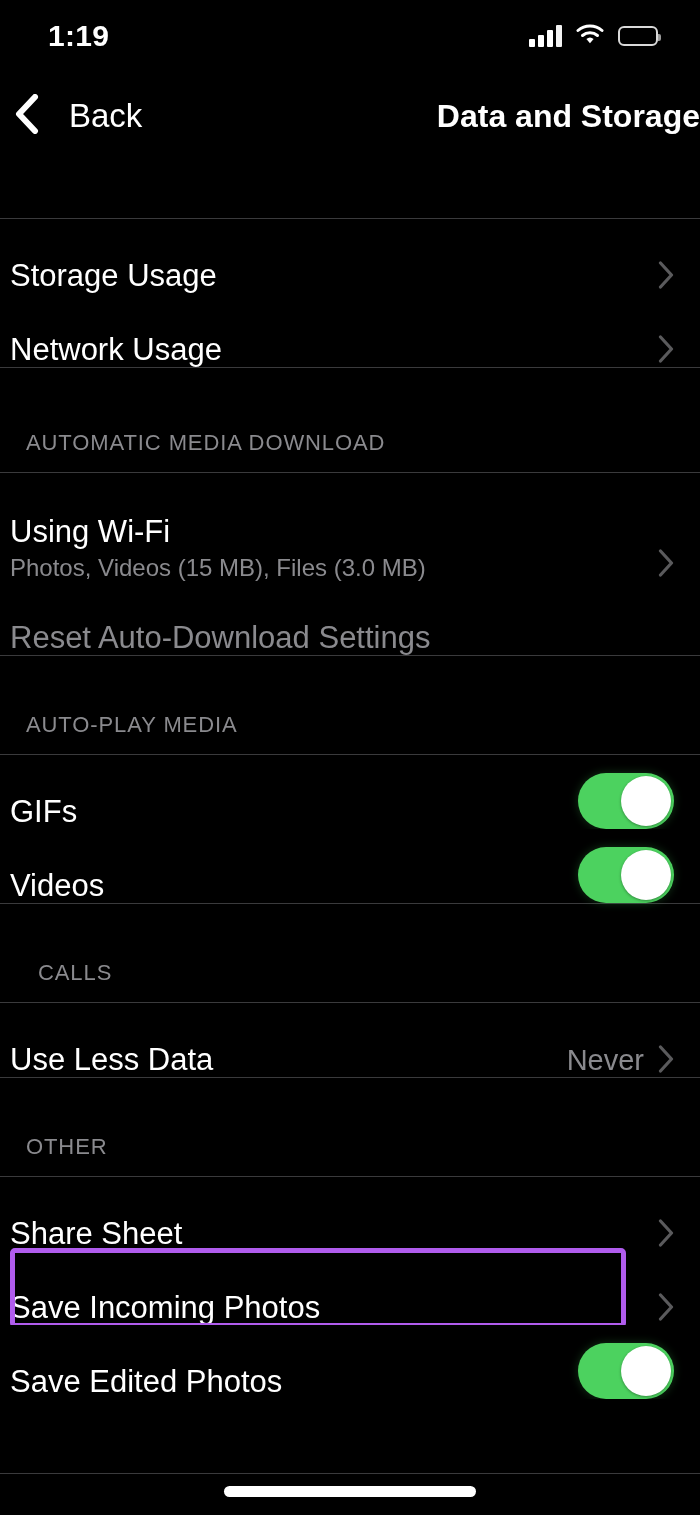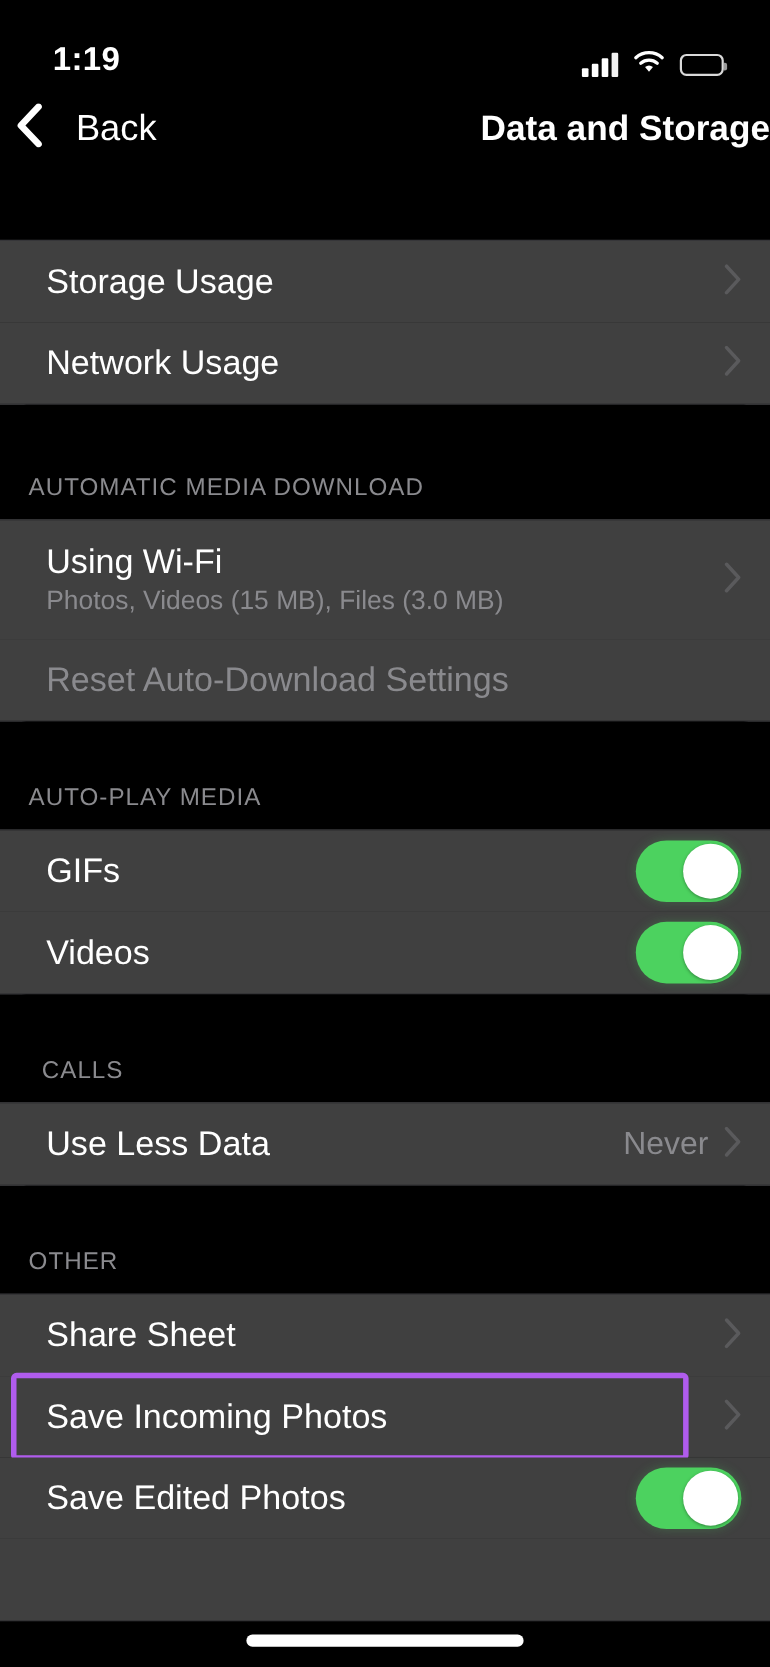--- a/index.html
+++ b/index.html
@@ -12,21 +12,21 @@
   .phone {
     position:relative;
     width:700px; height:1515px;
     background:#000;
     color:#fff;
   }
 
   
   .status-bar {
     height:72px;
-    display:flex; align-items:flex-end; justify-content:space-between;
+    display:flex; align-items:center; justify-content:space-between;
     padding:0 42px 0 48px;
   }
   .status-time {
     font-size:30px; font-weight:600; letter-spacing:.3px; color:#fff;
   }
   .status-icons { display:flex; align-items:center; gap:14px; }
   .sig { display:flex; align-items:flex-end; gap:3px; height:22px; }
   .sig i { display:block; width:6px; background:#fff; border-radius:1px; }
   .sig i:nth-child(1){ height:8px; }
   .sig i:nth-child(2){ height:12px; }
@@ -71,24 +71,24 @@
     background:#000;
     color:#8a8a8e;
     font-size:22px;
     letter-spacing:.9px;
     padding:0 0 16px 26px;
     display:flex; align-items:flex-end;border-radius:24px;
   }
 
   .row {
     position:relative;
-    display:flex; align-items:center;
-    padding:0 26px 0 42px;
+    display:flex; align-items:flex-end;
+    padding:0 26px 0 10px;
     min-height:74px;
-    background:#404040;
+    background:#000000;
   }
   .row-main { flex:1; display:flex; flex-direction:column; justify-content:center; gap:6px; }
   .row-title { font-size:31px; color:#fff; line-height:1.1; }
   .row-title.dim { color:#8a8a8e; }
   .row-sub { font-size:24px; color:#8a8a8e; line-height:1.1; }
   .row-value { font-size:29px; color:#8a8a8e; margin-right:14px; }
   .chev { width:16px; height:28px; flex:none; }
 
   
   .toggle {

